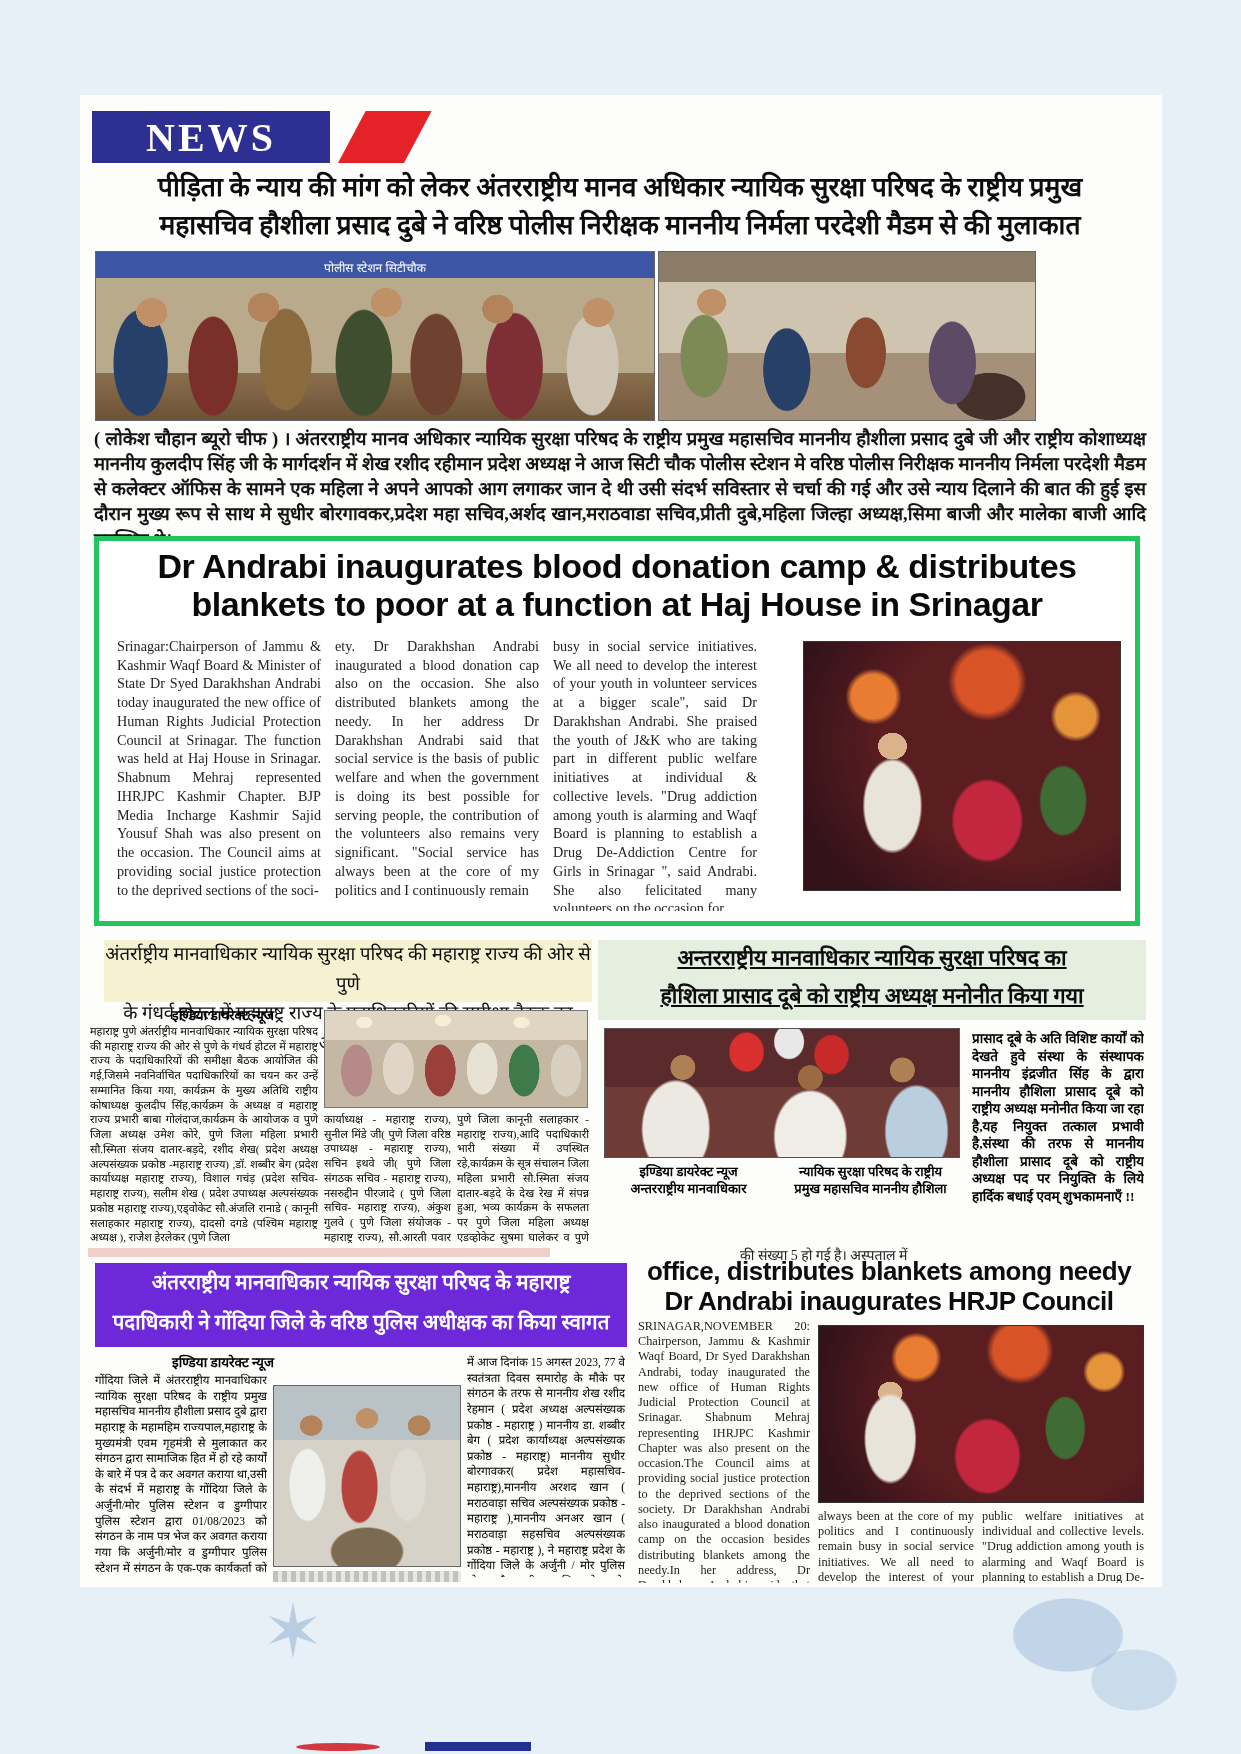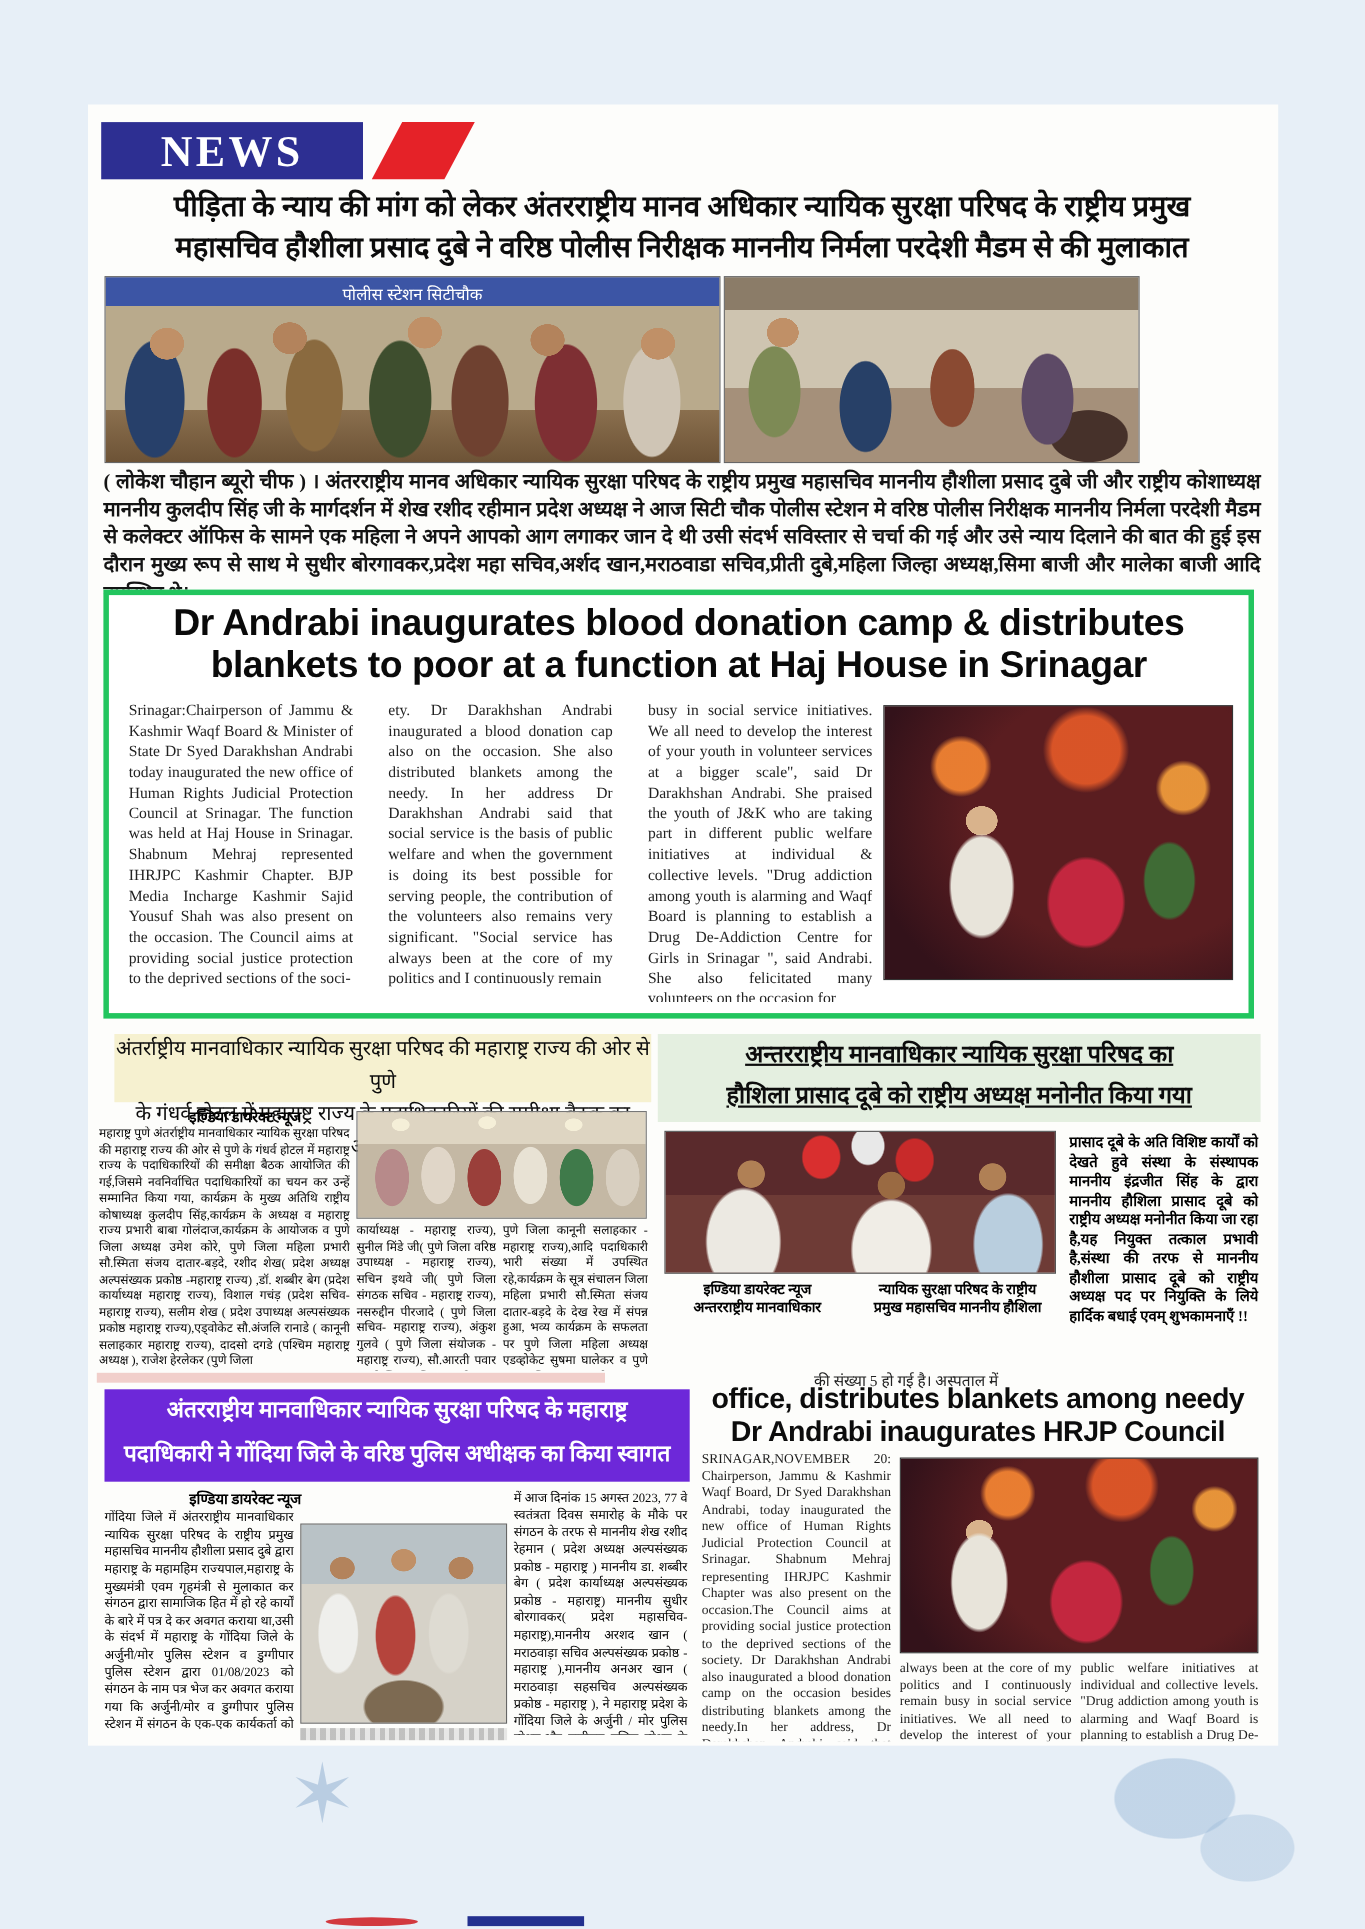--- a/index.html
+++ b/index.html
@@ -12,21 +12,21 @@
   .mast-blue{position:absolute;left:0;top:0;width:238px;height:52px;background:#2d2f92;display:flex;align-items:center;justify-content:center;}
   .mast-title{color:#fff;font-family:"Liberation Serif",serif;font-weight:bold;font-size:40px;letter-spacing:3px;}
   .mast-red{position:absolute;left:246px;top:0;width:66px;height:52px;background:#e52228;transform:skewX(-28deg);transform-origin:bottom left;}
 
   
   .lead-head{position:absolute;left:6px;top:74px;width:1068px;text-align:center;font-weight:bold;font-size:26.5px;line-height:1.42;color:#0c0c0c;}
 
   
   .photo{position:absolute;border:1px solid #666;box-sizing:border-box;}
   .photo-banner{position:absolute;left:18%;top:4px;width:64%;height:22px;background:#3c55a5;color:#fff;
-    font-size:15px;display:flex;align-items:center;justify-content:center;font-family:"Liberation Sans",sans-serif;}
+    font-size:12px;display:flex;align-items:center;justify-content:center;font-family:"Liberation Sans",sans-serif;}
   .p1{left:15px;top:156px;width:560px;height:170px;
       background:
       radial-gradient(28px 26px at 10% 36%, #c09067 0 55%, transparent 56%),
       radial-gradient(28px 26px at 30% 33%, #b3835c 0 55%, transparent 56%),
       radial-gradient(28px 26px at 52% 30%, #c09067 0 55%, transparent 56%),
       radial-gradient(28px 26px at 72% 34%, #b3835c 0 55%, transparent 56%),
       radial-gradient(28px 26px at 90% 36%, #c09067 0 55%, transparent 56%),
       radial-gradient(46px 90px at 8% 66%, #27406a 0 58%, transparent 60%),
       radial-gradient(42px 84px at 21% 68%, #7a2f2a 0 58%, transparent 60%),
       radial-gradient(44px 86px at 34% 64%, #8a6a3f 0 58%, transparent 60%),
@@ -102,21 +102,21 @@
       linear-gradient(180deg,#33121a 0 100%,#1d0b10 100%);}
 
   
   .lead-body{position:absolute;left:14px;top:332px;width:1052px;font-size:18.5px;line-height:1.36;
     text-align:justify;font-weight:600;color:#141414;}
 
   
   .a2{position:absolute;left:14px;top:441px;width:1046px;height:390px;border:5px solid #22c55e;background:#fff;box-sizing:border-box;}
   .a2-head{margin-top:6px;text-align:center;font-family:"Liberation Sans",sans-serif;font-weight:800;
     font-size:34px;line-height:1.12;letter-spacing:-0.5px;color:#0a0a0a;}
-  .a2-cols{position:absolute;left:18px;top:96px;right:14px;bottom:10px;display:flex;gap:32px;}
+  .a2-cols{position:absolute;left:18px;top:96px;right:14px;bottom:10px;display:flex;gap:14px;}
   .a2-col{width:204px;font-size:14.2px;line-height:1.32;text-align:justify;color:#222;overflow:hidden;}
 
   
   .a3{position:absolute;left:8px;top:845px;width:504px;height:318px;}
   .a3-head{height:62px;background:#f6f1d0;text-align:center;font-weight:normal;font-size:18.5px;line-height:1.6;color:#0c0c0c;margin-left:16px;}
   .a3-byline{position:absolute;left:30px;top:66px;width:210px;text-align:center;font-weight:bold;font-size:13.5px;}
   .a3-col1{position:absolute;left:2px;top:84px;width:228px;height:222px;font-size:11px;line-height:1.34;text-align:justify;overflow:hidden;}
   .a3-col2{position:absolute;left:236px;top:172px;width:127px;height:134px;font-size:11px;line-height:1.34;text-align:justify;overflow:hidden;}
   .a3-col3{position:absolute;left:369px;top:172px;width:132px;height:134px;font-size:11px;line-height:1.34;text-align:justify;overflow:hidden;}
   .a3-pink{position:absolute;left:0;top:308px;width:462px;height:9px;background:#f1cfcb;}

